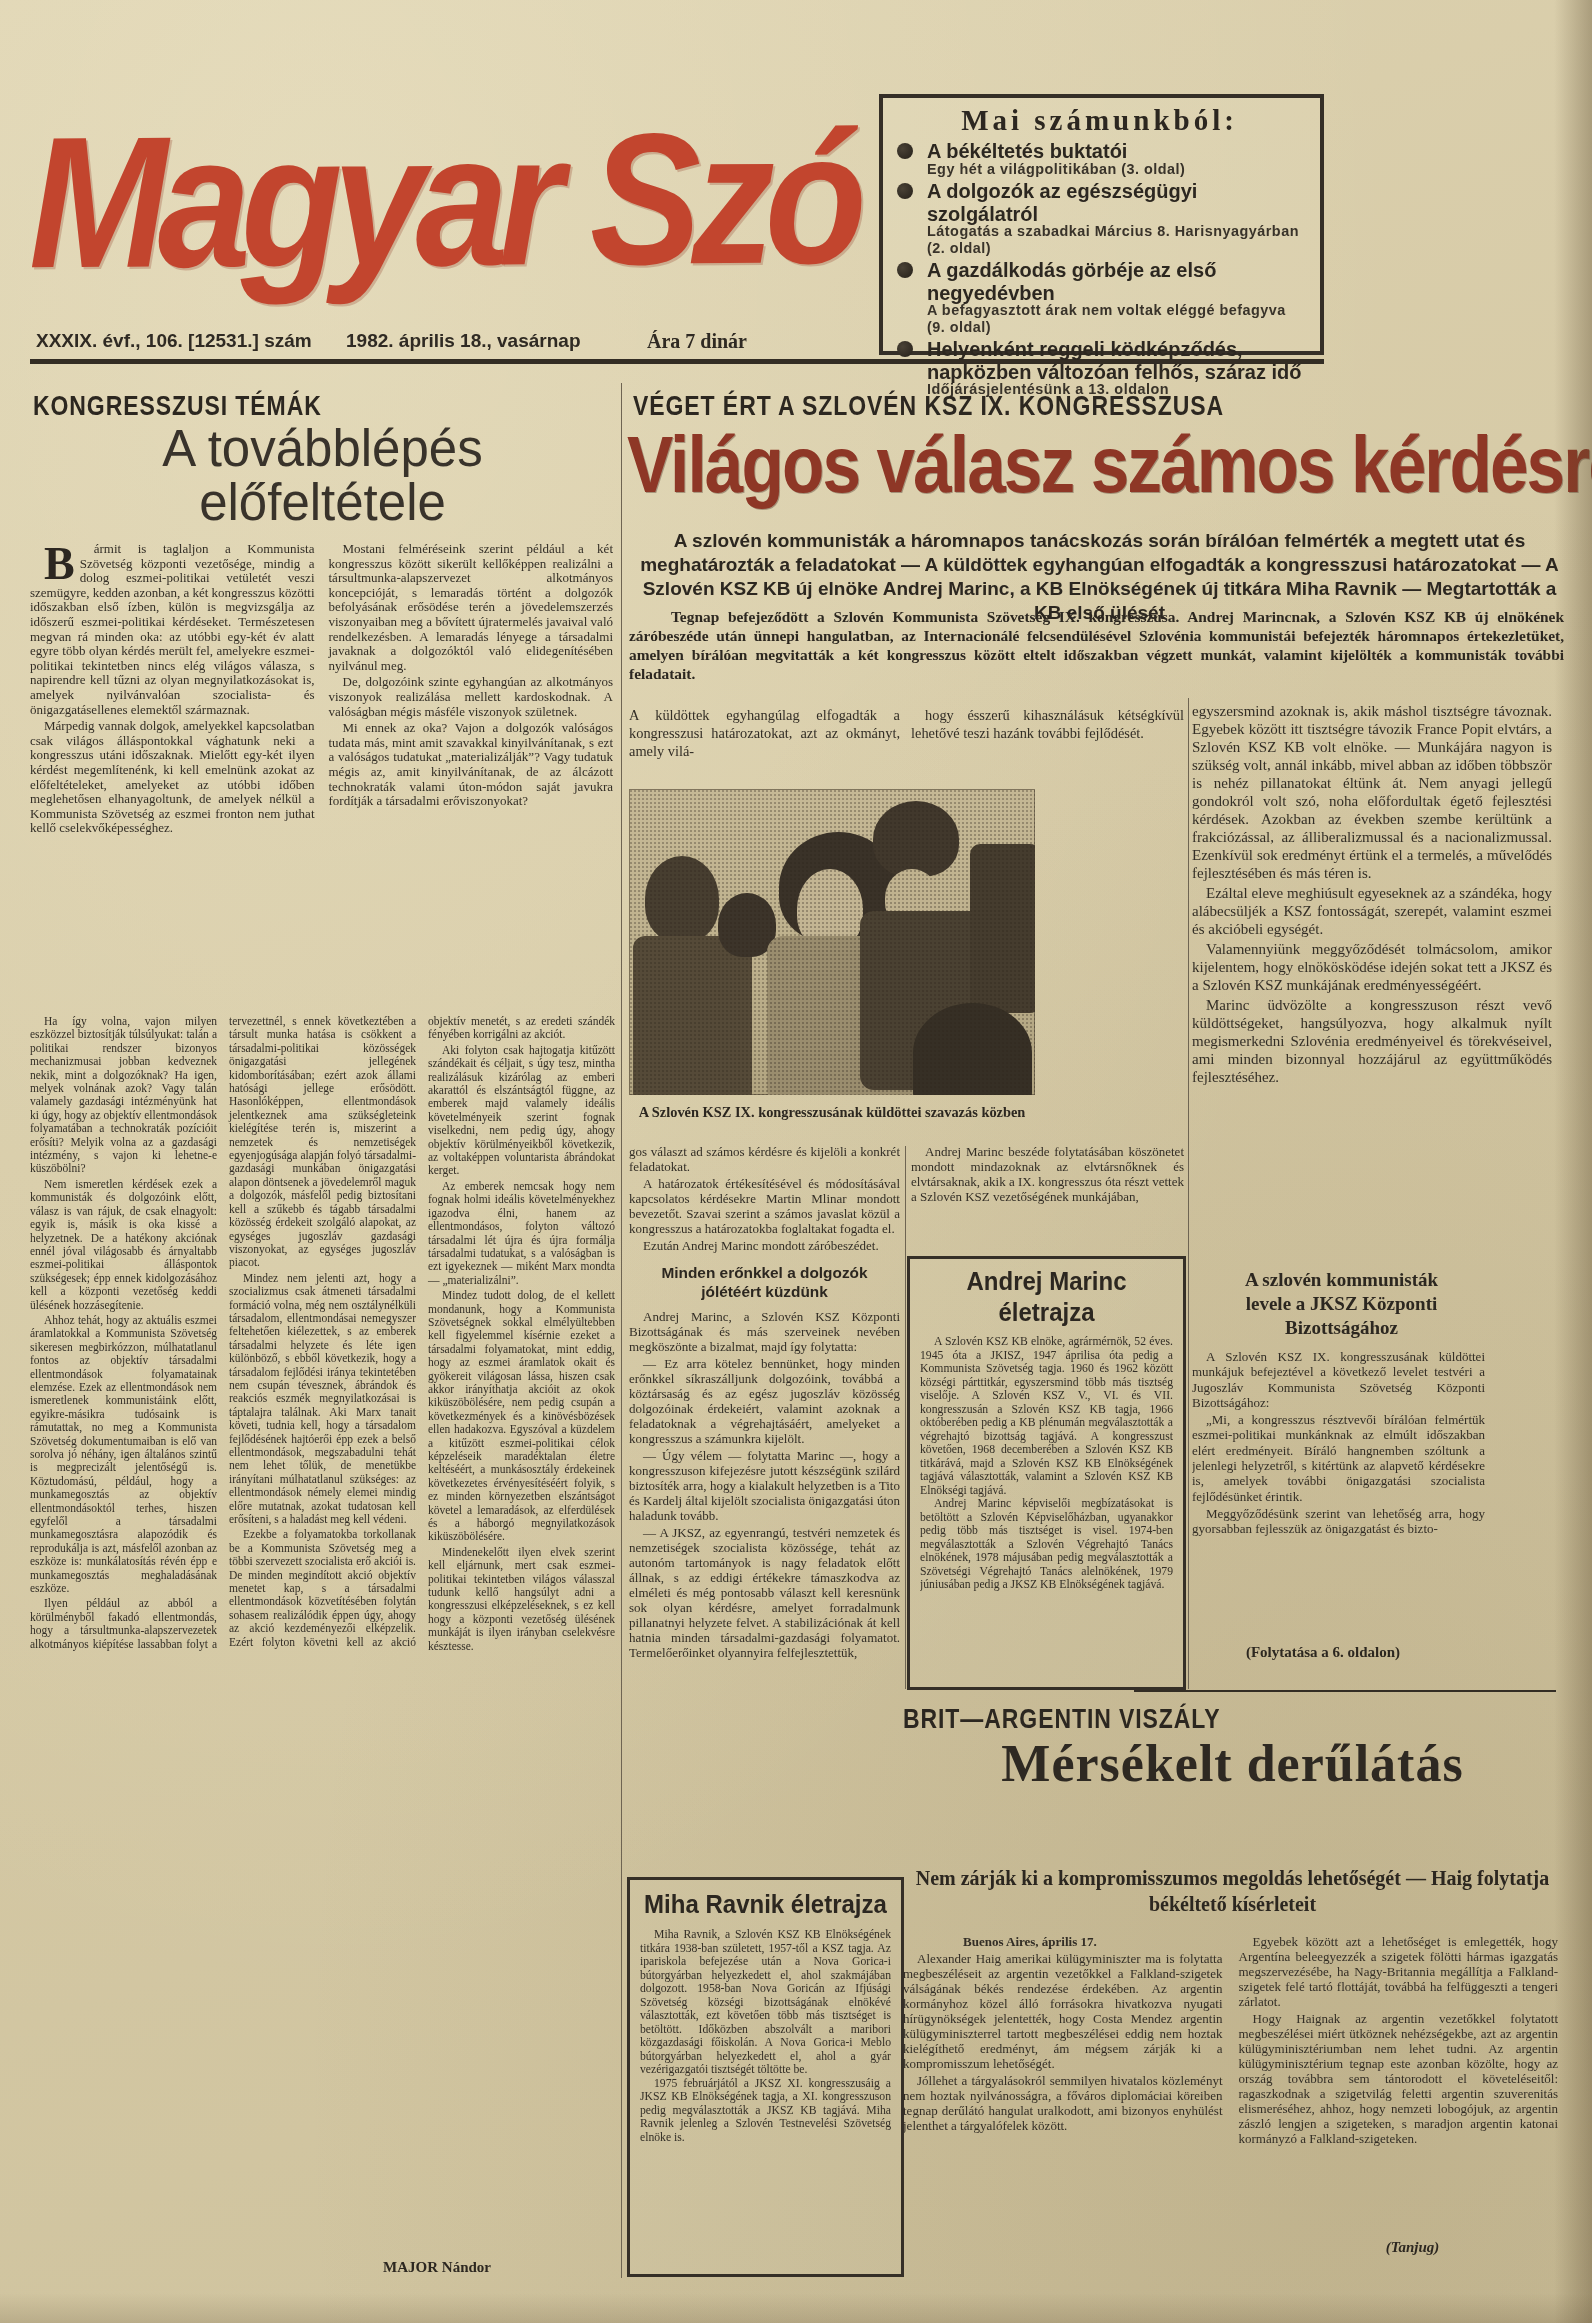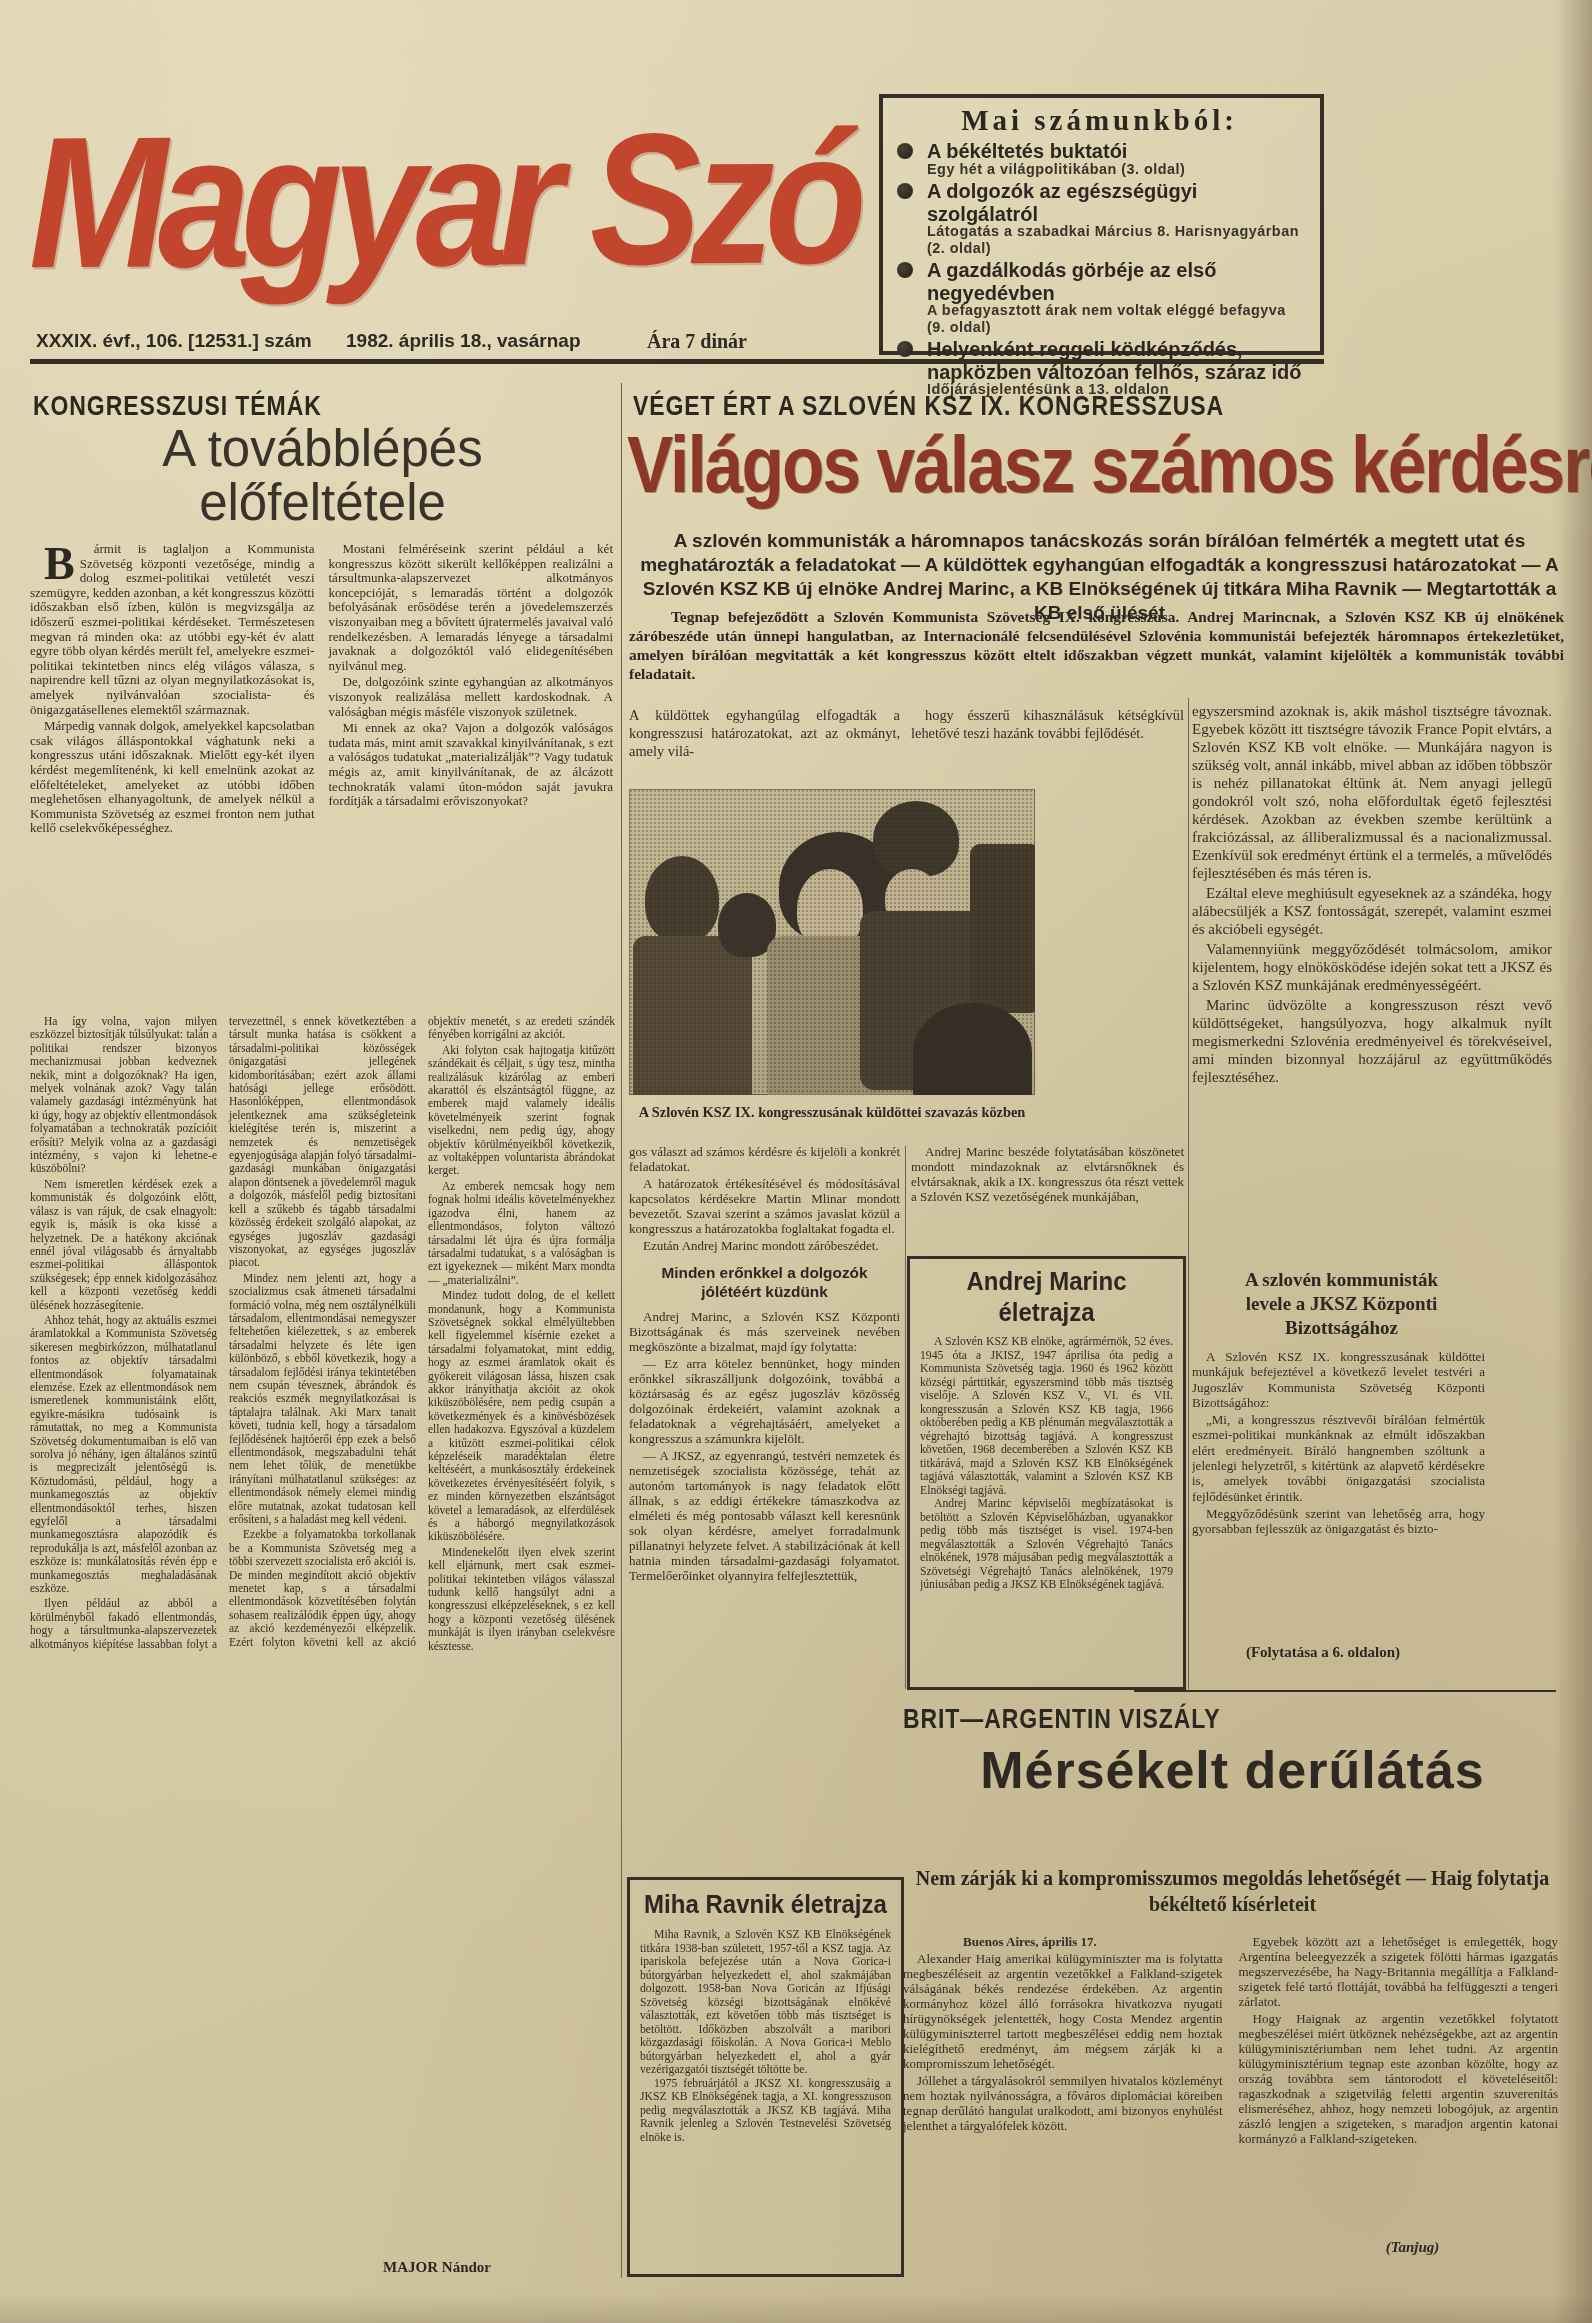--- a/index.html
+++ b/index.html
@@ -113,22 +113,22 @@
   .letter-heading{position:absolute;left:1192px;top:1268px;width:299px;text-align:center;
     font-family:"Liberation Serif",serif;font-weight:bold;font-size:19px;line-height:24px;color:#2c2720;}
   .letter-body{position:absolute;left:1192px;top:1349px;width:293px;height:283px;
     font-size:13px;line-height:15.3px;}
   .continuation{position:absolute;left:1154px;top:1644px;width:338px;text-align:center;
     font-weight:bold;font-size:15px;color:#2c2720;}
 
   
   .brit-kicker{position:absolute;left:903px;top:1703px;}
   .brit-headline{position:absolute;left:903px;top:1735px;width:659px;text-align:center;
-    font-family:Liberation Sans, sans-serif;font-weight:bold;font-size:52px;line-height:58px;
-    color:#2e2922;letter-spacing:1px;margin-top:6px;}
+    font-family:Liberation Serif, serif;font-weight:bold;font-size:52px;line-height:58px;
+    color:#2e2922;letter-spacing:1px;}
   .brit-deck{position:absolute;left:903px;top:1865px;width:659px;text-align:center;
     font-family:"Liberation Serif",serif;font-weight:bold;font-size:20px;line-height:26px;color:#2c2720;}
   .brit-body{position:absolute;left:903px;top:1934px;width:655px;height:342px;
     column-count:2;column-gap:16px;font-size:13px;line-height:15px;}
   .dateline{font-weight:bold;text-indent:60px !important;}
   .credit{position:absolute;left:1343px;top:2239px;width:139px;text-align:center;
     font-weight:bold;font-style:italic;font-size:15px;color:#2c2720;}
 </style>
 </head>
 <body>
@@ -234,20 +234,21 @@
   </div>
 
   <div class="colM1 bodytext">
     <p class="no-indent">gos választ ad számos kérdésre és kijelöli a konkrét feladatokat.</p>
     <p>A határozatok értékesítésével és módosításával kapcsolatos kérdésekre Martin Mlinar mondott bevezetőt. Szavai szerint a számos javaslat közül a kongresszus a határozatokba foglaltakat fogadta el.</p>
     <p>Ezután Andrej Marinc mondott záróbeszédet.</p>
     <div class="subhead" style="white-space:pre-line;">Minden erőnkkel a dolgozók
 jólétéért küzdünk</div>
     <p>Andrej Marinc, a Szlovén KSZ Központi Bizottságának és más szerveinek nevében megköszönte a bizalmat, majd így folytatta:</p>
     <p>— Ez arra kötelez bennünket, hogy minden erőnkkel síkraszálljunk dolgozóink, továbbá a köztársaság és az egész jugoszláv közösség dolgozóinak érdekeiért, valamint azoknak a feladatoknak a végrehajtásáért, amelyeket a kongresszus a számunkra kijelölt.</p>
+    <p>— Úgy vélem — folytatta Marinc —, hogy a kongresszuson kifejezésre jutott készségünk szilárd biztosíték arra, hogy a kialakult helyzetben is a Tito és Kardelj által kijelölt szocialista önigazgatási úton haladunk tovább.</p>
     <p>— A JKSZ, az egyenrangú, testvéri nemzetek és nemzetiségek szocialista közössége, tehát az autonóm tartományok is nagy feladatok előtt állnak, s az eddigi értékekre támaszkodva az elméleti és még pontosabb választ kell keresnünk sok olyan kérdésre, amelyet forradalmunk pillanatnyi helyzete felvet. A stabilizációnak át kell hatnia minden társadalmi-gazdasági folyamatot. Termelőerőinket olyannyira felfejlesztettük,</p>
   </div>
   <div class="colM2 bodytext">
     <p>Andrej Marinc beszéde folytatásában köszönetet mondott mindazoknak az elvtársnőknek és elvtársaknak, akik a IX. kongresszus óta részt vettek a Szlovén KSZ vezetőségének munkájában,</p>
   </div>
 
   <div class="biobox marinc-box">
     <div class="bio-heading">Andrej Marinc életrajza</div>
     <div class="bio-body bodytext">
       <p>A Szlovén KSZ KB elnöke, agrármérnök, 52 éves. 1945 óta a JKISZ, 1947 áprilisa óta pedig a Kommunista Szövetség tagja. 1960 és 1962 között községi párttitkár, egyszersmind több más tisztség viselője. A Szlovén KSZ V., VI. és VII. kongresszusán a Szlovén KSZ KB tagja, 1966 októberében pedig a KB plénumán megválasztották a végrehajtó bizottság tagjává. A kongresszust követően, 1968 decemberében a Szlovén KSZ KB titkárává, majd a Szlovén KSZ KB Elnökségének tagjává választották, valamint a Szlovén KSZ KB Elnökségi tagjává.</p>

